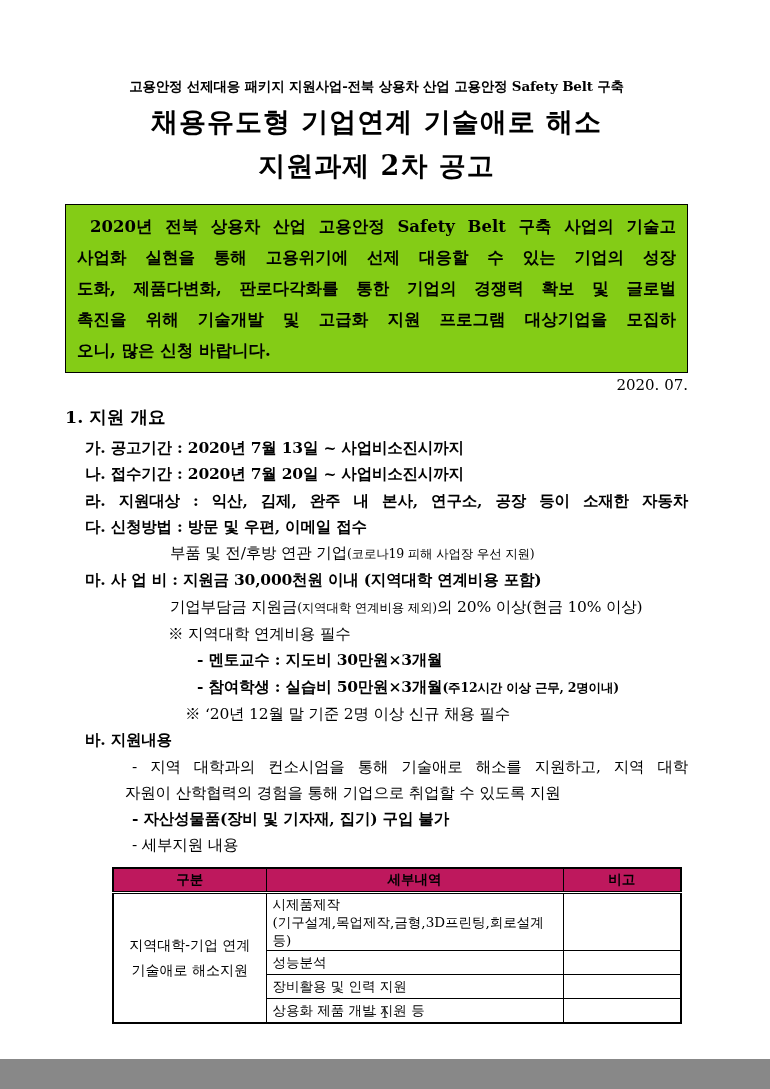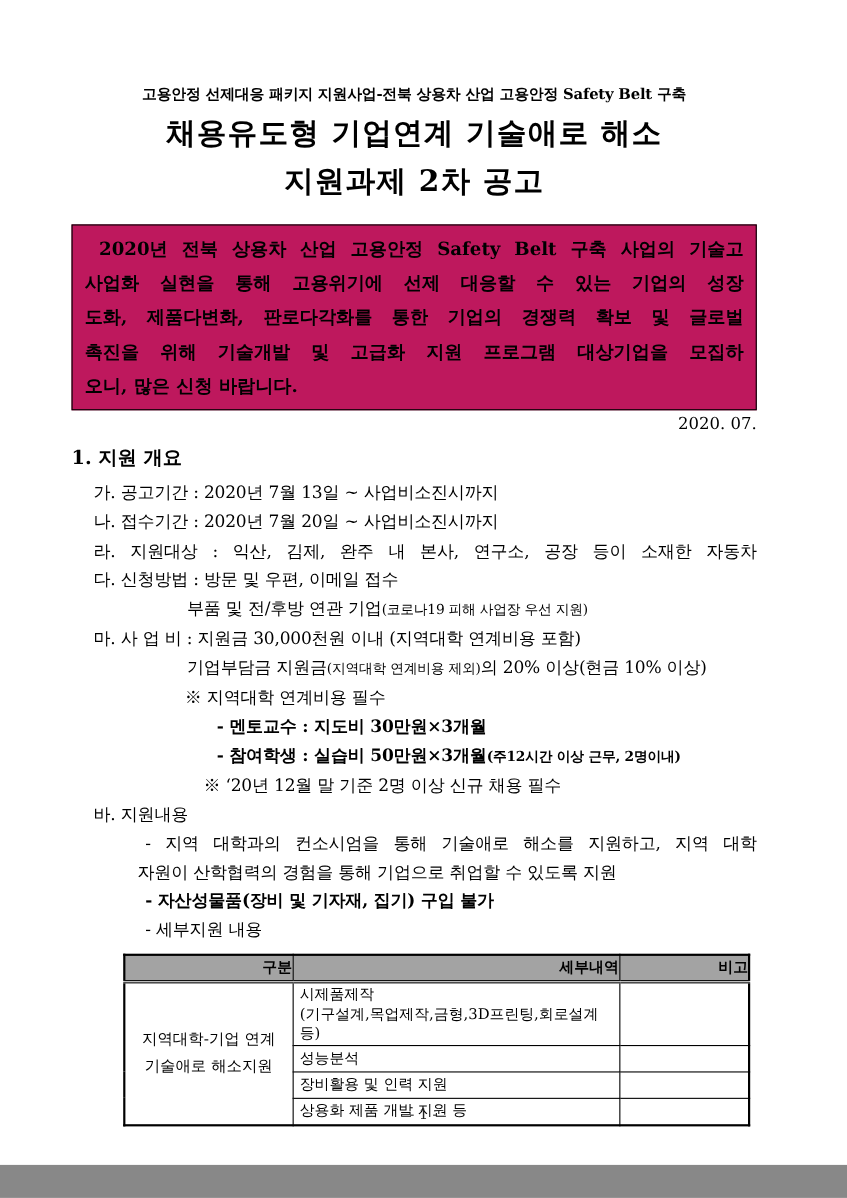--- a/index.html
+++ b/index.html
@@ -26,21 +26,21 @@
     margin-top: 4px;
     text-align: center;
     font-weight: 700;
     font-size: 27px;
     line-height: 44px;
     letter-spacing: 1px;
   }
   .notice-box {
     margin-top: 16px;
     border: 1.5px solid #000;
-    background: #be185d;
+    background: #84cc16;
     padding: 6px 11px;
     font-size: 16.5px;
     font-weight: 600;
   }
   .nb-line { line-height: 31px; }
   .nb-first { text-indent: 13px; }
   .just { text-align: justify; text-align-last: justify; }
   .date-line {
     text-align: right;
     font-size: 15px;
@@ -49,44 +49,43 @@
   }
   .sec-h {
     margin: 10px 0 6px 0;
     font-size: 17.5px;
     font-weight: 700;
     line-height: 24px;
   }
   .li { font-size: 15.5px; line-height: 26.3px; letter-spacing: -0.2px; }
   .bold { font-weight: 700; }
   .small { font-size: 12.5px; }
-  .ind-item   { margin-left: 20px; }   
+  .ind-item   { margin-left: 20px; font-weight: bold; }   
   .ind-wrap-ra{ margin-left: 105px; }  
   .ind-wrap-ma{ margin-left: 105px; }  
   .ind-note1  { margin-left: 103px; }  
   .ind-dash   { margin-left: 132px; }  
   .ind-note2  { margin-left: 120px; }  
   .ind-sub    { margin-left: 67px; }   
   .ind-sub2   { margin-left: 60px; }   
   table.detail-tbl {
     margin: 8px 0 0 47px;
     border-collapse: collapse;
     width: 568px;
     border: 2px solid #000;
     table-layout: fixed;
   }
   .detail-tbl th, .detail-tbl td { border: 1px solid #000; }
   .detail-tbl th {
-    background: #a3a3a3;
+    background: #be185d;
     font-weight: 700;
     font-size: 13.5px;
     height: 22px;
     border-bottom: 3px double #000;
     padding: 0;
-    text-align: right;
   }
   .detail-tbl td { font-size: 13.5px; }
   td.group-cell {
     text-align: center;
     vertical-align: middle;
     font-size: 14px;
     line-height: 25px;
   }
   td.detail-cell { padding: 1px 6px; line-height: 18px; }
   td.detail-cell.single { height: 21px; line-height: 21px; padding: 0 6px; }

